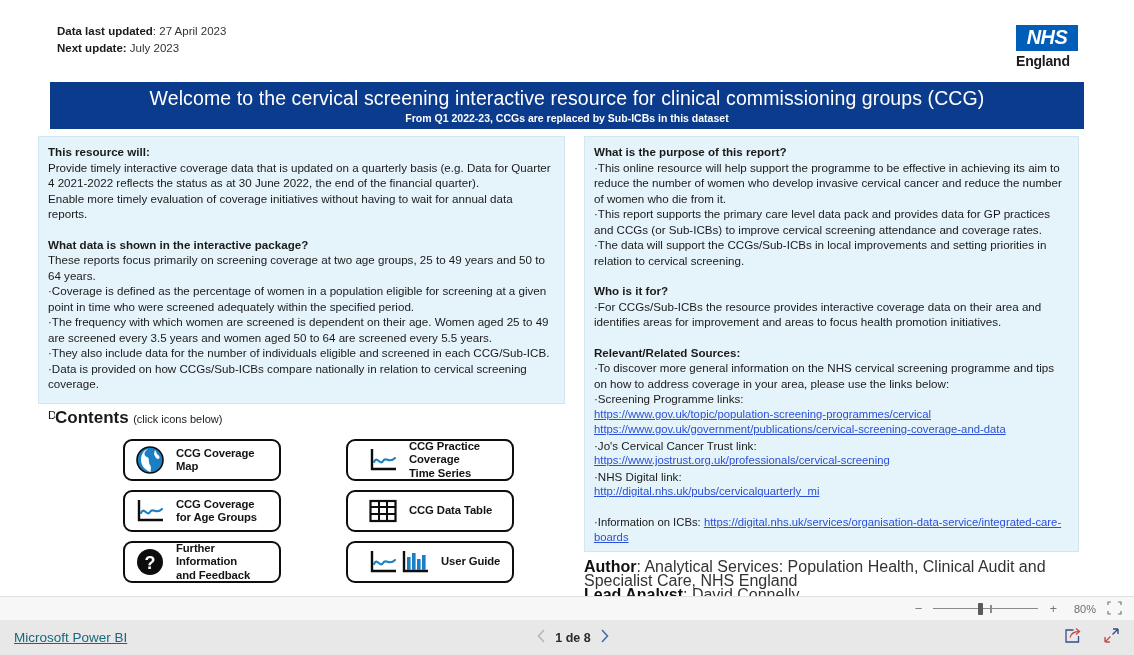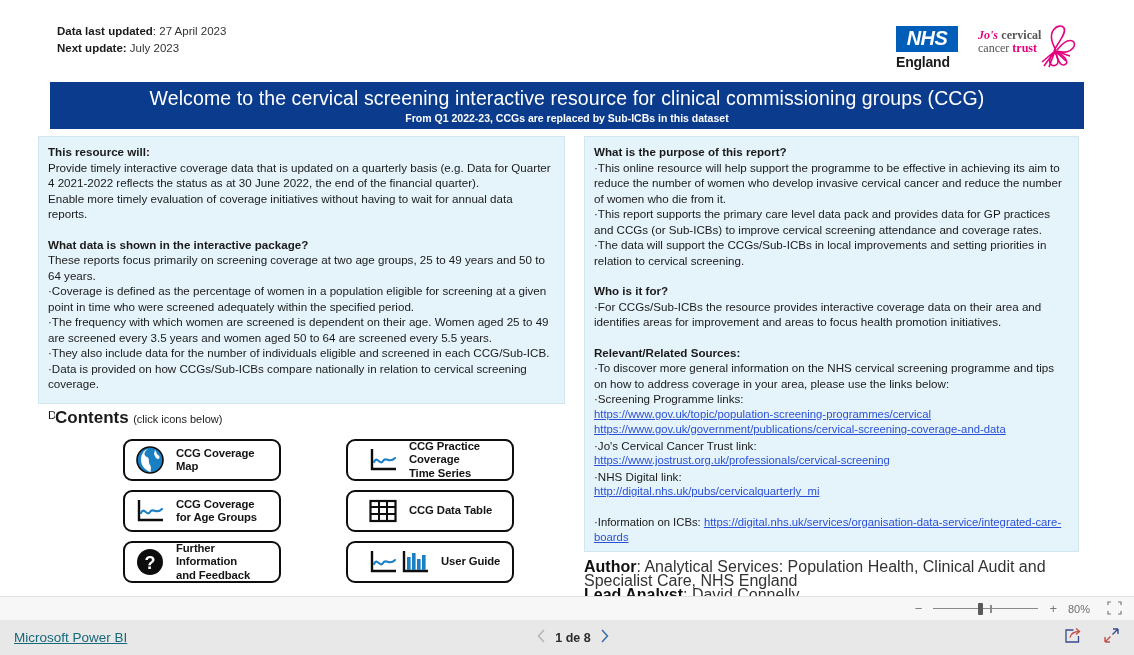--- a/index.html
+++ b/index.html
@@ -234,21 +234,21 @@
     width: 105px; height: 1.5px; background: #8a8a8a;
   }
   .slider .tick {
     position: absolute; left: 57px; top: 3px;
     width: 1.5px; height: 8px; background: #8a8a8a;
   }
   .slider .thumb {
     position: absolute; left: 45px; top: 1px;
     width: 5px; height: 12px; background: #5a5a5a; border-radius: 1px;
   }
-  .zoom-pct { min-width: 28px; color: #6f6f6f; }
+  .zoom-pct { min-width: 28px; text-align: right; color: #6f6f6f; }
   .fit-icon { cursor: pointer; }
 
   
   .status-bar {
     position: absolute;
     left: 0; top: 620px;
     width: 1134px; height: 35px;
     background: #e8e8e8;
     display: flex;
     align-items: center;
@@ -295,44 +295,20 @@
       </div>
       <div class="meta-line">
         <span class="meta-label">Next update:</span><span class="meta-value"> </span><span class="meta-value">July 2023</span>
       </div>
     </div>
 
     <div class="logo-row">
       <div class="nhs-logo">
         <div class="nhs-box">NHS</div>
         <div class="nhs-england">England</div>
-      </div>
-      <div class="jo-logo">
-        <div class="jo-text">
-          <div class="jo-l1">
-            <span class="pink">Jo's</span>
-            <span class="grey">cervical</span>
-          </div>
-          <div class="jo-l2">
-            <span class="grey">cancer</span>
-            <span class="pink">trust</span>
-          </div>
-        </div>
-        <span class="jo-butterfly">
-          <svg width="52" height="46" viewBox="0 0 52 46">
-            <g fill="none" stroke="#e5007d" stroke-width="1.6">
-              <path d="M30 28 C18 8, 34 0, 38 6 C41 11, 32 20, 28 29"></path>
-              <path d="M31 28 C44 12, 52 20, 47 26 C42 32, 34 30, 29 29"></path>
-              <path d="M29 30 C20 38, 24 46, 30 43 C34 41, 31 34, 29 30"></path>
-              <path d="M30 30 C40 34, 44 42, 38 43 C33 44, 31 35, 30 31"></path>
-              <path d="M29 29 L16 40 M29 29 L18 44 M29 29 L23 45"></path>
-              <path d="M29 29 L40 39 M29 29 L44 34"></path>
-            </g>
-          </svg>
-        </span>
       </div>
     </div>
 
     <div class="banner">
       <div class="banner-title">Welcome to the cervical screening interactive resource for clinical commissioning groups (CCG)</div>
       <div class="banner-sub">From Q1 2022-23, CCGs are replaced by Sub-ICBs in this dataset</div>
     </div>
 
     <div class="panel panel-left">
       <div class="p-head">This resource will:</div>

